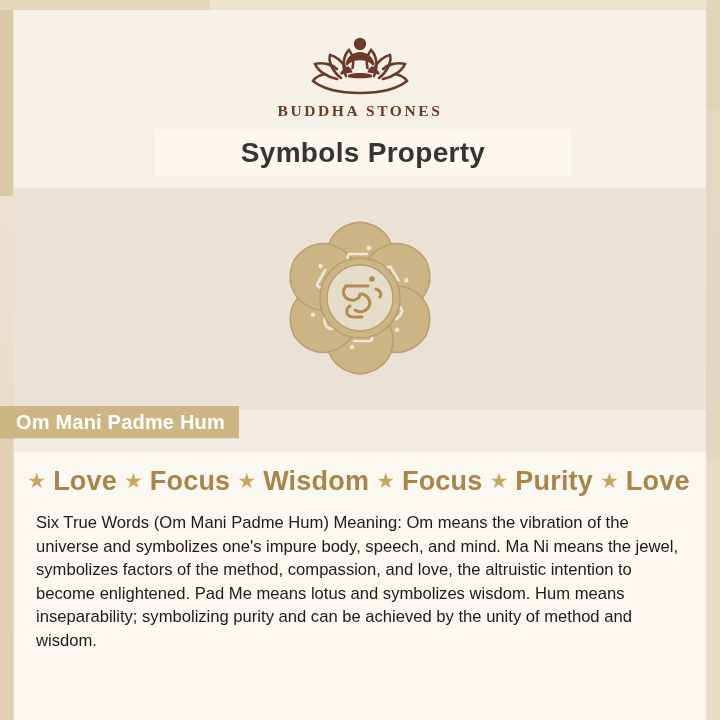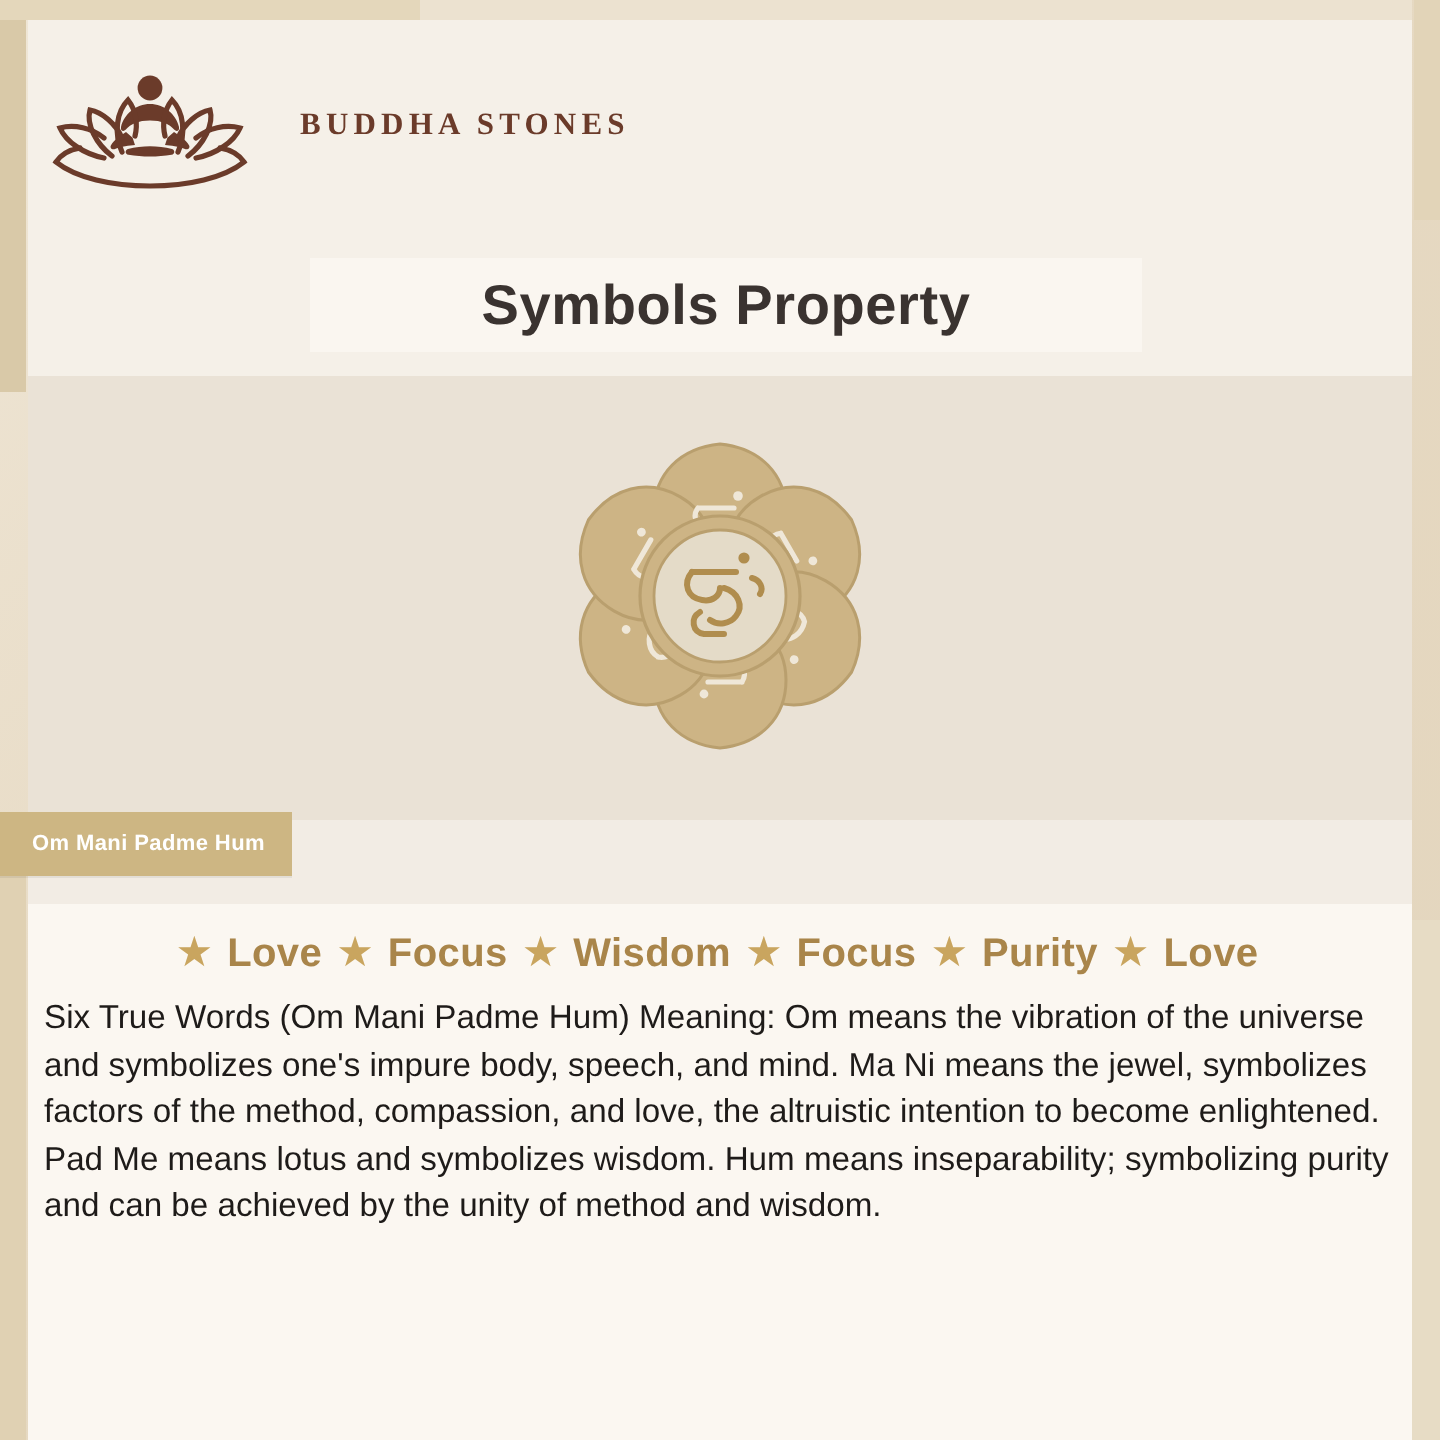--- a/index.html
+++ b/index.html
@@ -54,21 +54,21 @@
   .corner.bl-v { left: 0; bottom: 0; width: 13px; height: 300px; background: #e0d1b3;}
   .corner.br-v { right: 0; bottom: 0; width: 14px; height: 260px; background: #e7dcc5;}
   .corner.top-band { left: 13px; top: 0; width: 693px; height: 10px; background: #ece2d0; }
 
   
   .logo-wrap {
     position: absolute;
     left: 0; right: 0;
     top: 24px;
     display: flex;
-    flex-direction: row;
+    flex-direction: column;
     align-items: center;
   }
   .logo-mark { width: 150px; height: 72px; display:block; }
   .brand-name {
     margin-top: 6px;
     font-family: "Liberation Serif", serif;
     font-size: 15.5px;
     letter-spacing: 2.6px;
     color: #6b3b2a;
     font-weight: bold;
@@ -121,21 +121,21 @@
     height: 32px;
     background: #cdb683;
     display: flex;
     align-items: center;
     padding: 0 14px 0 16px;
     box-shadow: 0 1px 0 rgba(0,0,0,0.06);
   }
   .ribbon-text {
     font-family: "Liberation Sans", sans-serif;
     font-weight: bold;
-    font-size: 11px;
+    font-size: 20px;
     color: #ffffff;
     letter-spacing: 0.2px;
     white-space: nowrap;
   }
 
   
   .panel {
     position: absolute;
     left: 14px;
     top: 452px;
@@ -148,41 +148,41 @@
     display: flex;
     align-items: center;
     justify-content: center;
     gap: 4px;
     padding-top: 14px;
     white-space: nowrap;
   }
   .kw {
     font-family: "Liberation Sans", sans-serif;
     font-weight: bold;
-    font-size: 20px;
+    font-size: 27px;
     color: #a9854a;
     letter-spacing: 0.2px;
     padding: 0 3px;
   }
   .star {
     color: #c9a55f;
     font-size: 21px;
     line-height: 1;
     position: relative;
     top: -1px;
   }
   .body-text {
     margin: 8px 8px 0 8px;
     font-family: "Liberation Sans", sans-serif;
     font-size: 16.6px;
     line-height: 1.42;
     color: #1e1b19;
     text-align: left;
   }
-  .body-text p { margin: 0; }
+  .body-text p { margin: 14px; }
   .body-text p + p { margin-top: 1px; }
 </style>
 </head>
 <body>
 
 <div class="page">
   <div class="frame-bg"></div>
   <div class="card"></div>
   <div class="card-inner-shade"></div>
 

